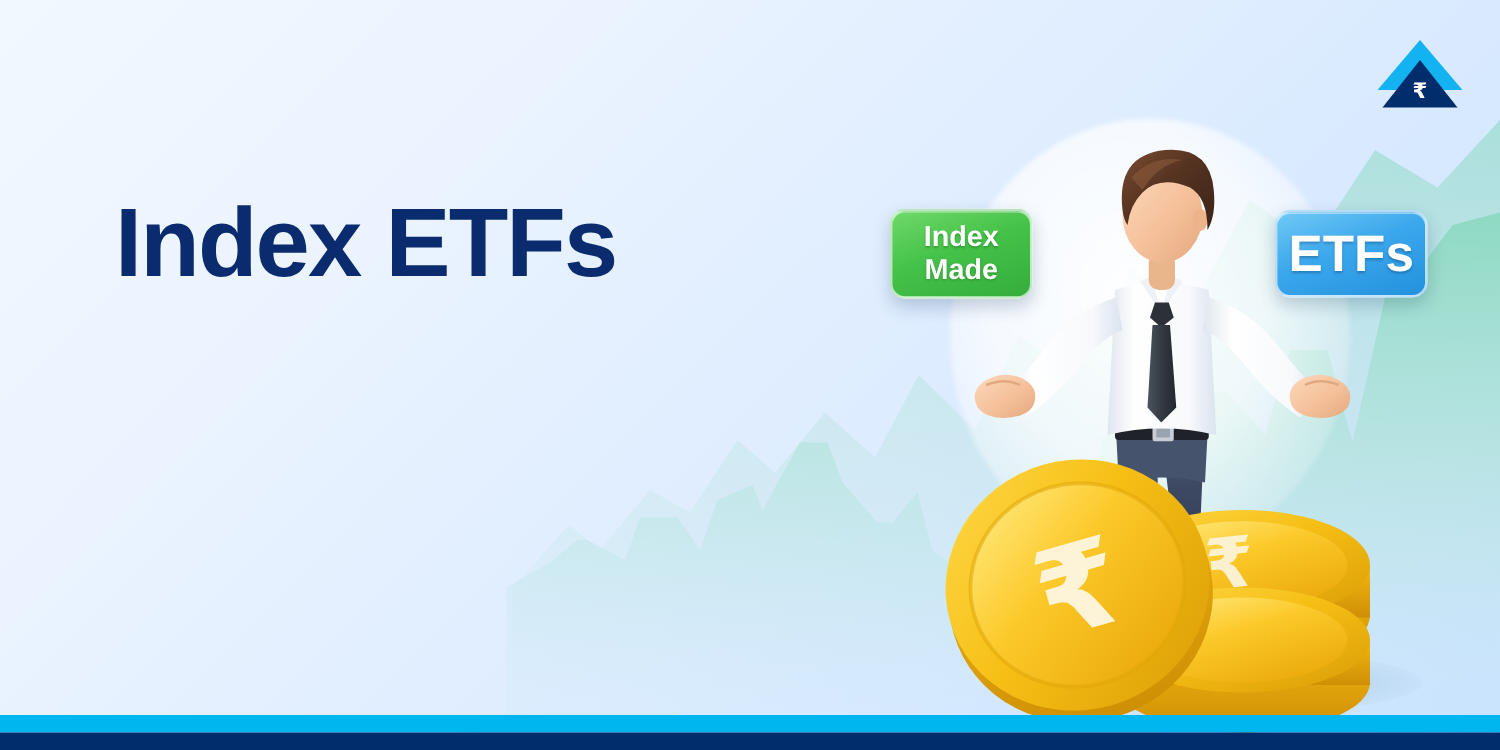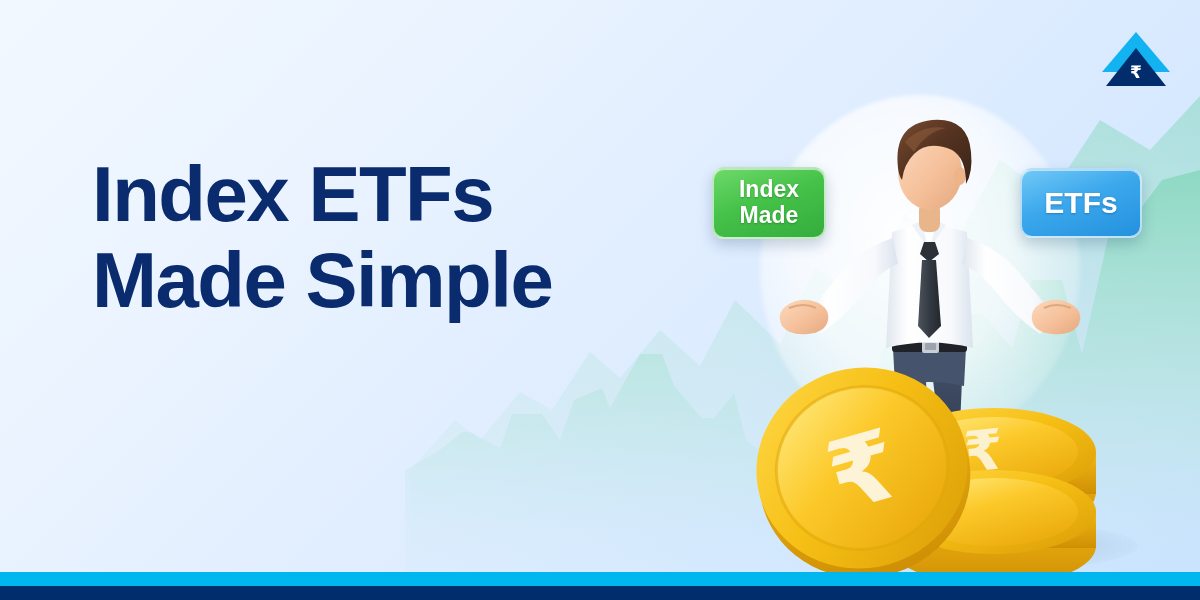--- a/index.html
+++ b/index.html
@@ -70,21 +70,21 @@
   .tag-index {
     left:22px; top:87px;
     width:110px; height:68px;
     font-size:23px; line-height:1.12;
     background:linear-gradient(160deg,#6fd96a 0%,#45c249 45%,#35ad3d 100%);
     text-shadow:0 1px 2px rgba(0,60,0,0.3);
   }
   .tag-etfs {
     left:330px; top:88px;
     width:118px; height:66px;
-    font-size:30px;
+    font-size:41px;
     background:linear-gradient(160deg,#71c9f6 0%,#3ba7ec 45%,#2491de 100%);
     text-shadow:0 1px 2px rgba(0,40,80,0.3);
   }
 
   
   .coin-shadow {
     position:absolute;
     left:118px; top:440px;
     width:330px; height:52px;
     background:radial-gradient(ellipse at center, rgba(110,150,190,0.38) 0%, rgba(130,165,200,0.16) 55%, rgba(255,255,255,0) 78%);
@@ -125,21 +125,20 @@
            L714,418 L734,394 L746,440 L790,474 L802,414 L818,414 L842,480 L862,480
            L882,348 L912,348 L932,370 L962,314 L982,314 L1012,348 L1032,280
            L1062,280 L1082,354 L1112,220 L1132,220 L1162,180 L1200,170 L1200,600 Z"></path>
     </svg>
 
     <div class="glow-circle"></div>
   </div>
 
   <div class="headline">
     <span class="headline-line">Index ETFs</span>
-    <span class="headline-line">Made Simple</span>
   </div>
 
   <svg class="logo" viewBox="0 0 72 62">
     <polygon points="36,4 70,44 2,44" fill="#12b3f0"></polygon>
     <polygon points="36,20 66,58 6,58" fill="#022d6d"></polygon>
     <text x="36" y="50" text-anchor="middle" font-family="'DejaVu Sans', sans-serif" font-size="17" font-weight="bold" fill="#ffffff">₹</text>
   </svg>
 
   <div class="illustration">
 

